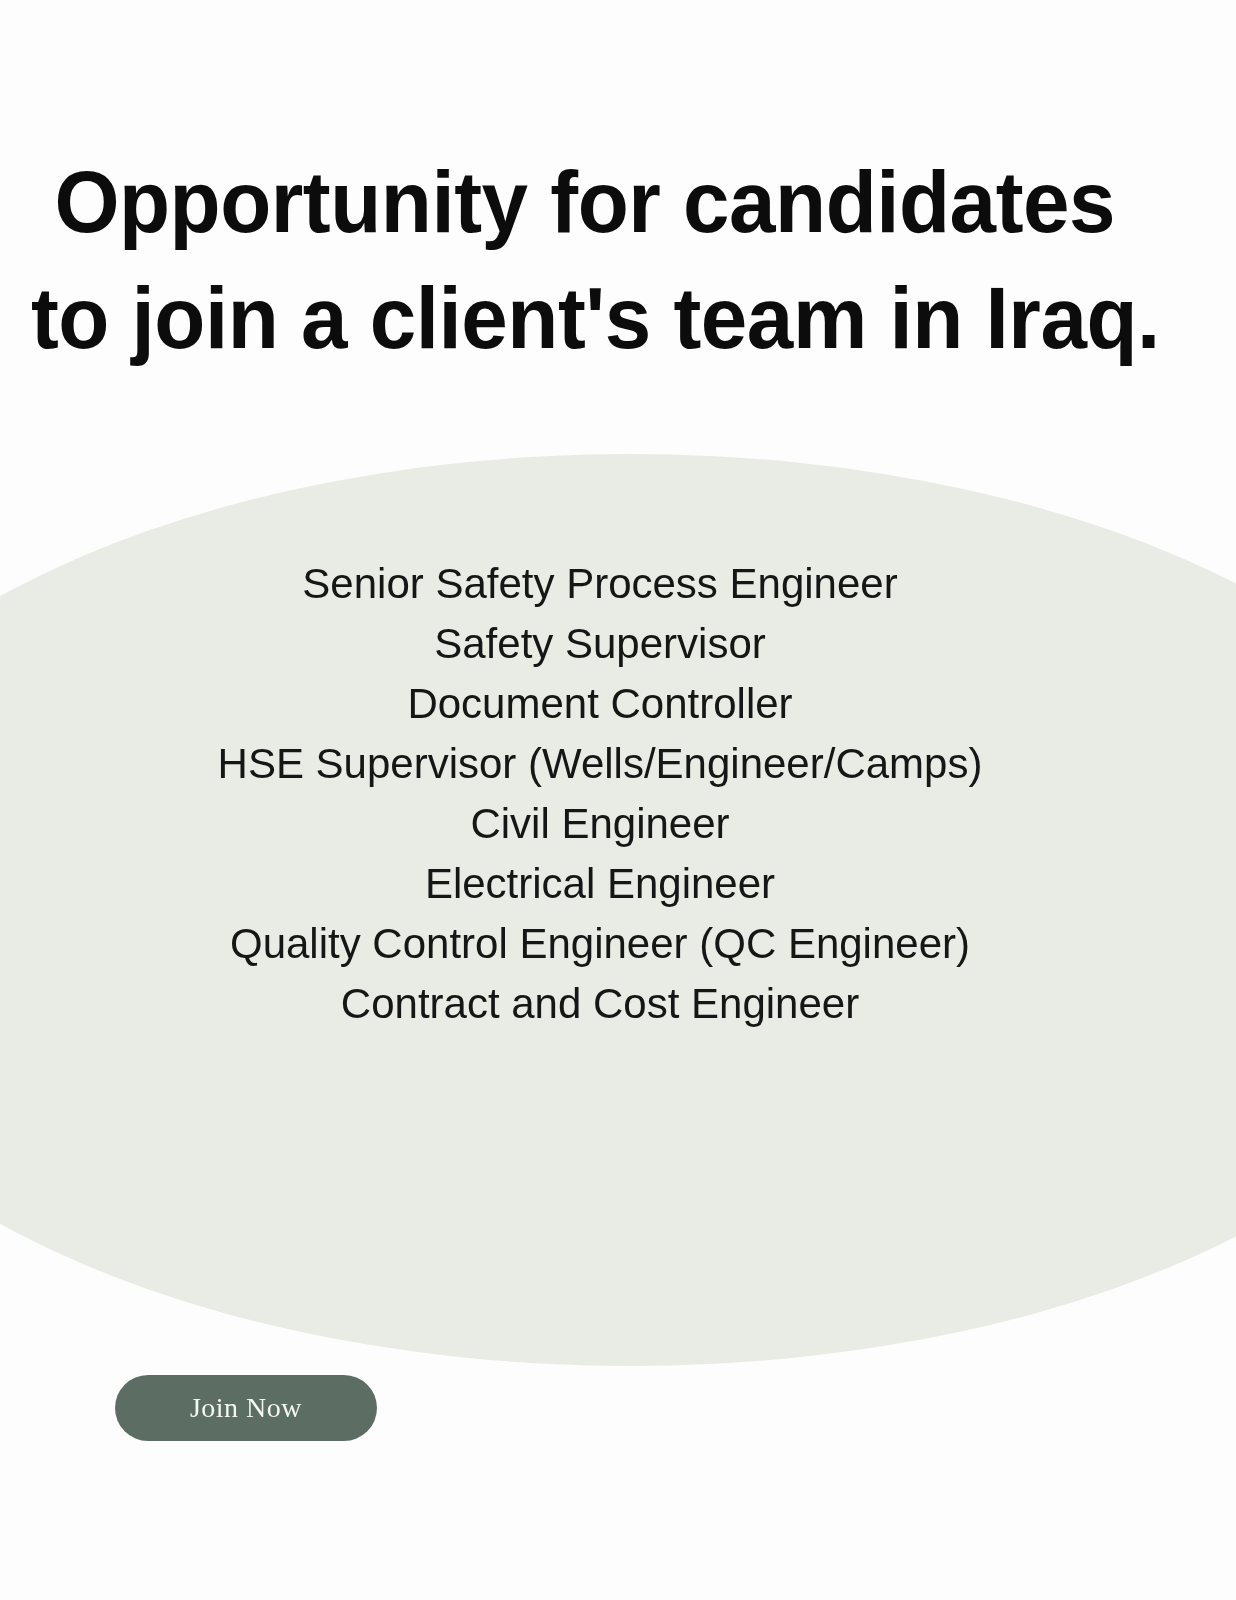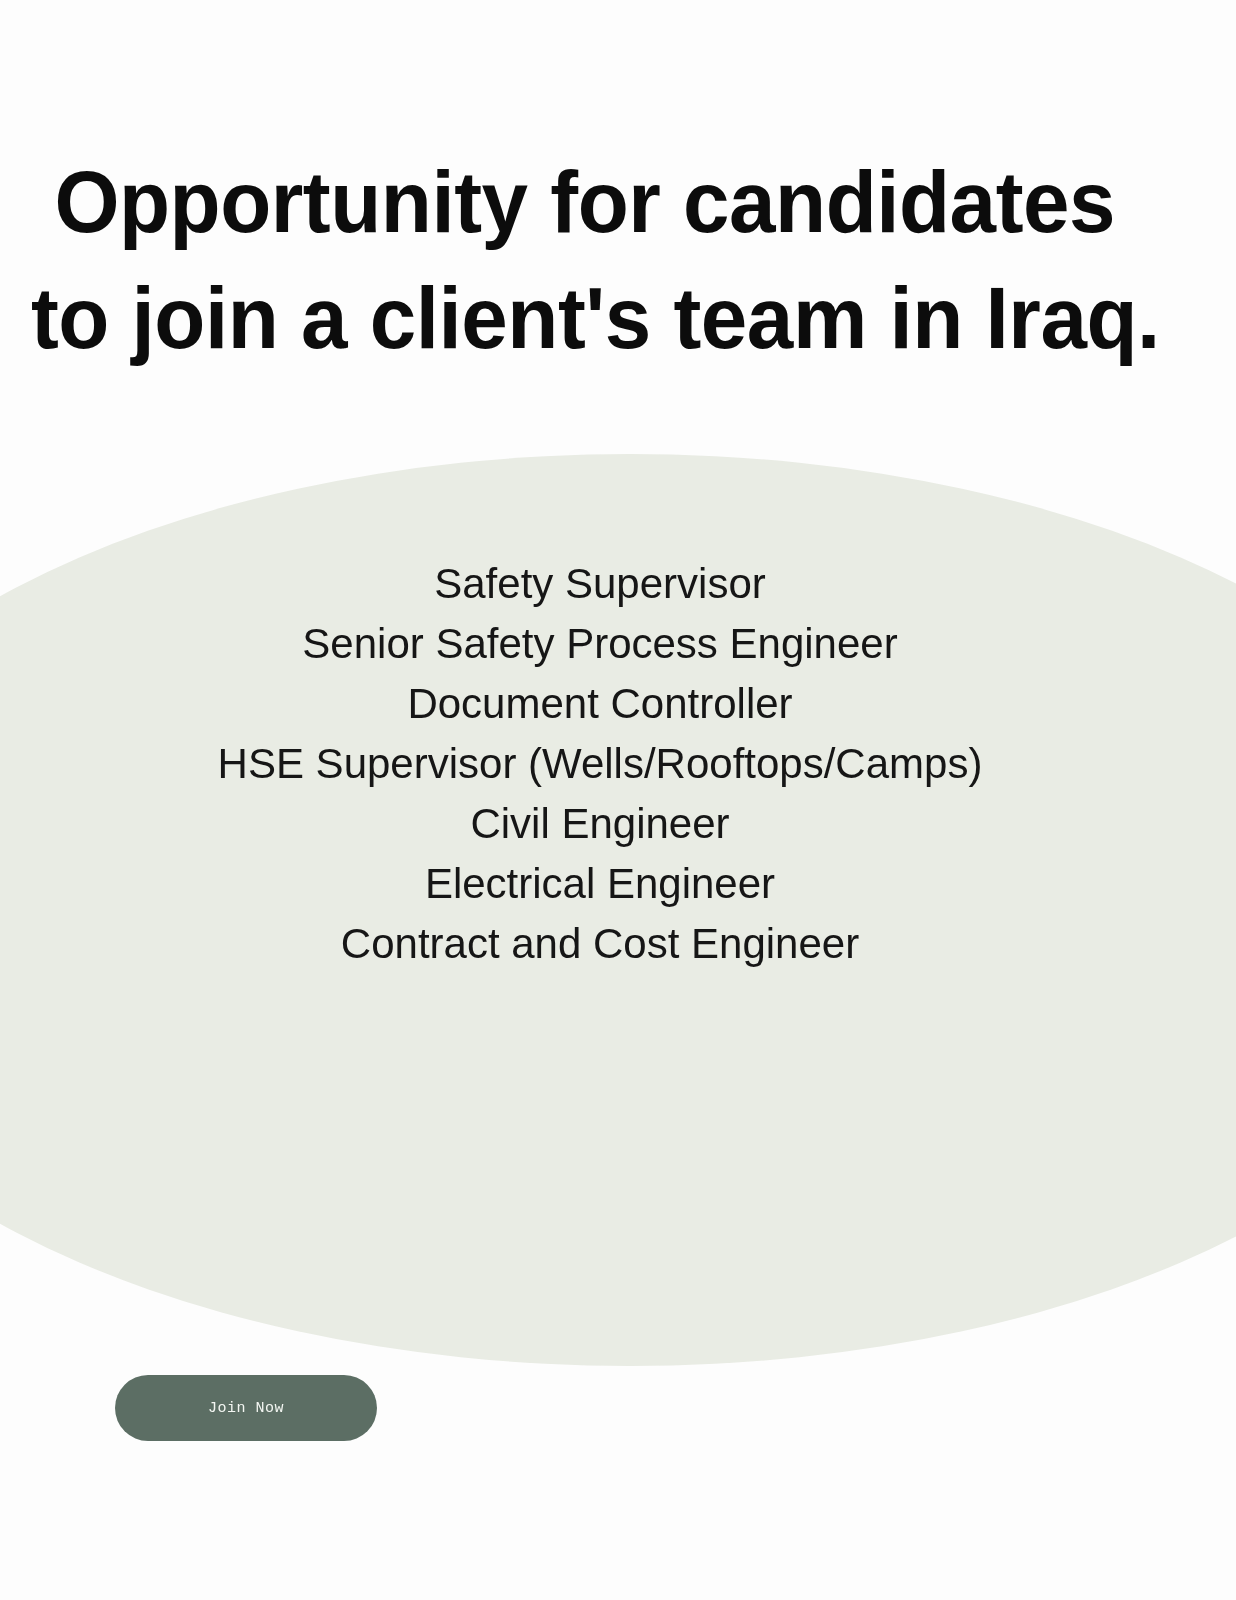--- a/index.html
+++ b/index.html
@@ -68,46 +68,47 @@
   .cta-button {
     position: absolute;
     left: 115px;
     top: 1327px;
     width: 262px;
     height: 66px;
     border: none;
     border-radius: 33px;
     background: var(--cta-bg);
     color: var(--cta-text);
-    font-family: Liberation Mono, monospace;
-    font-size: 15px;
+    font-family: Liberation Serif, serif;
+    font-size: 28px;
     letter-spacing: 0.5px;
     cursor: pointer;
     display: flex;
     align-items: center;
     justify-content: center;
   }
 </style>
 </head>
 <body>
 
 <div class="stage">
 
   <h1 class="headline">
     <div>Opportunity for candidates</div>
     <div>to join a client's team in Iraq.</div>
   </h1>
 
   <div class="roles-ellipse"></div>
 
   <ul class="roles-list">
+    <li>Senior Safety Process Engineer</li>
     <li>Safety Supervisor</li>
-    <li>Senior Safety Process Engineer</li>
     <li>Document Controller</li>
-    <li>HSE Supervisor (Wells/Rooftops/Camps)</li>
+    <li>HSE Supervisor (Wells/Engineer/Camps)</li>
     <li>Civil Engineer</li>
     <li>Electrical Engineer</li>
+    <li>Quality Control Engineer (QC Engineer)</li>
     <li>Contract and Cost Engineer</li>
   </ul>
 
   <button class="cta-button">Join Now</button>
 
 </div>
 
 </body></html>

